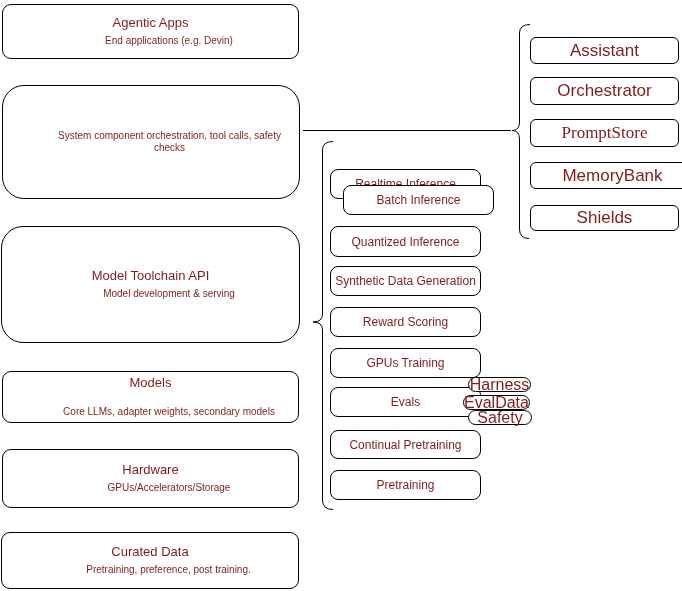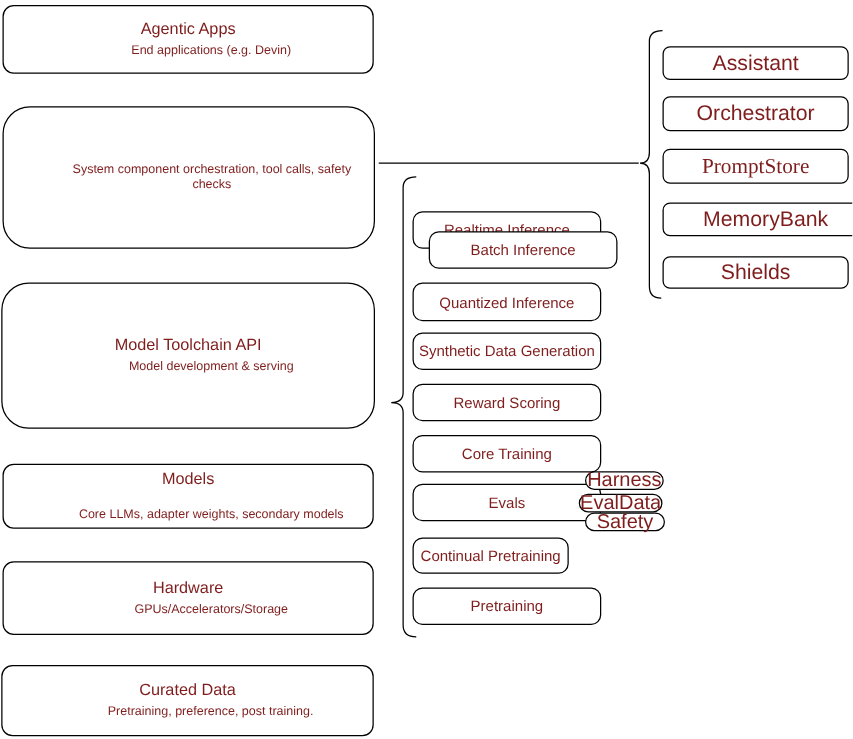--- a/index.html
+++ b/index.html
@@ -61,23 +61,23 @@
   <div class="box stackbox" style="left:1px; top:532px; width:298px; height:57px;">
     <div class="title">Curated Data</div>
     <div class="subtitle">Pretraining, preference, post training.</div>
   </div>
 
   <div class="box midbox" style="left:330px; top:143px; width:151px; height:30px;margin-top:26px;">Realtime Inference</div>
   <div class="box midbox" style="left:343px; top:185px; width:151px; height:30px;">Batch Inference</div>
   <div class="box midbox" style="left:330px; top:226px; width:151px; height:31px;">Quantized Inference</div>
   <div class="box midbox" style="left:330px; top:266px; width:151px; height:30px;">Synthetic Data Generation</div>
   <div class="box midbox" style="left:330px; top:307px; width:151px; height:30px;">Reward Scoring</div>
-  <div class="box midbox" style="left:330px; top:348px; width:151px; height:30px;">Core Training</div>
+  <div class="box midbox" style="left:330px; top:348px; width:151px; height:30px;">GPUs Training</div>
   <div class="box midbox" style="left:330px; top:387px; width:151px; height:30px;">Evals</div>
-  <div class="box midbox" style="left:330px; top:430px; width:125px; height:29px;">Continual Pretraining</div>
+  <div class="box midbox" style="left:330px; top:430px; width:151px; height:29px;">Continual Pretraining</div>
   <div class="box midbox" style="left:330px; top:470px; width:151px; height:30px;">Pretraining</div>
 
   <div class="box pill" style="left:468px; top:377px; width:63px; height:15px;">Harness</div>
   <div class="box pill" style="left:463px; top:395px; width:67px; height:15px;">EvalData</div>
   <div class="box pill" style="left:468px; top:410px; width:64px; height:15px;">Safety</div>
 
   <div class="box rightbox" style="left:530px; top:37px; width:149px; height:27px;">Assistant</div>
   <div class="box rightbox" style="left:530px; top:77px; width:149px; height:28px;">Orchestrator</div>
   <div class="box rightbox" style="left:530px; top:119px; width:149px; height:28px;font-family:Liberation Serif, serif;">PromptStore</div>
   <div class="box rightbox" style="left:530px; top:162px; width:165px; height:27px;">MemoryBank</div>

